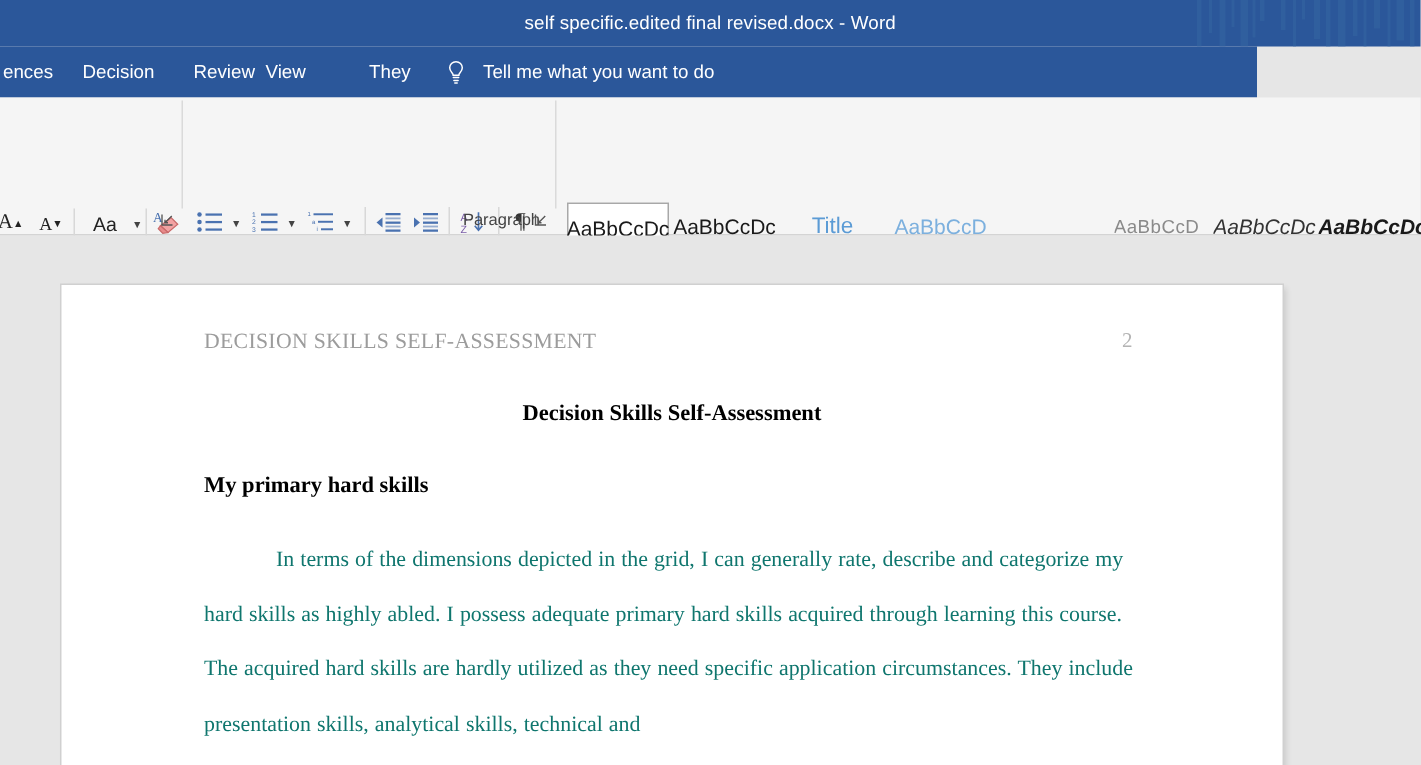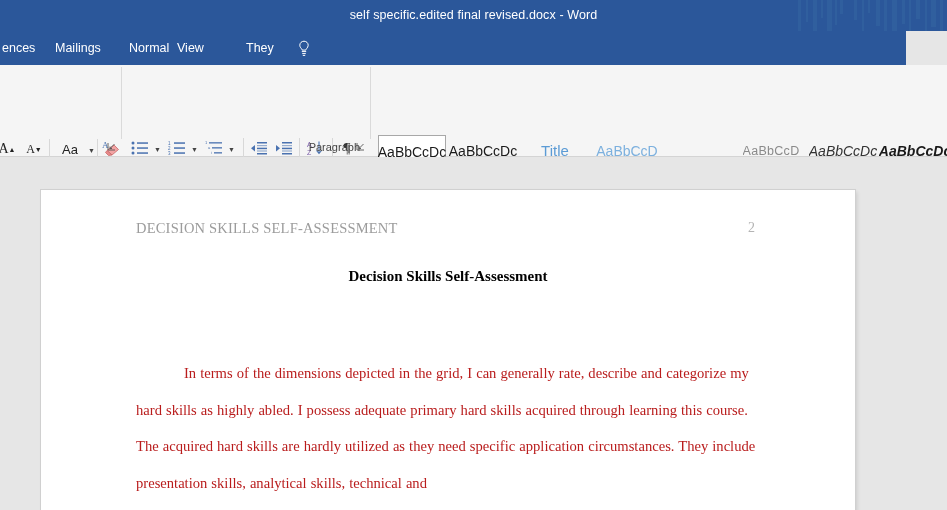--- a/index.html
+++ b/index.html
@@ -33,21 +33,21 @@
   }
   .title-decor span {
     position: absolute; top: 0; height: 31px;
     background: #31609f;
     opacity: .85;
   }
 
   
   .tabstrip {
     position: absolute; left: 0; top: 31px;
-    width: 906px; height: 34px;
+    width: 838px; height: 34px;
     background: #2b579a;
   }
   .tab {
     position: absolute; top: 0; height: 34px;
     line-height: 34px;
     color: #ffffff;
     font-size: 12.5px;
     white-space: nowrap;
     padding: 0 2px;
   }
@@ -178,21 +178,21 @@
     font-family: "Liberation Serif", serif;
     font-size: 15px; font-weight: bold;
     color: #000;
   }
   .doc-body {
     position: absolute; left: 95px; top: 165px;
     width: 625px;
     font-family: "Liberation Serif", serif;
     font-size: 14.6px;
     line-height: 36.5px;
-    color: #b91c1c;
+    color: #0f766e;
     text-indent: 48px;
     text-align: left;
     word-spacing: .4px;
   }
 </style>
 </head>
 <body>
 
 <div class="titlebar">
   <div class="title-decor">
@@ -214,30 +214,31 @@
     <span style="left:136px; width:4px; height:19px;"></span>
     <span style="left:145px; width:2px;"></span>
     <span style="left:151px; width:5px; height:27px;"></span>
     <span style="left:160px; width:3px;"></span>
   </div>
   <div class="titlebar-text">self specific.edited final revised.docx  -  Word</div>
 </div>
 
 <div class="tabstrip">
   <div class="tab" style="left:0px;">ences</div>
-  <div class="tab" style="left:53px;">Mailings</div>
-  <div class="tab" style="left:127px;">Normal</div>
+  <div class="tab" style="left:53px;">Decision</div>
+  <div class="tab" style="left:127px;">Review</div>
   <div class="tab" style="left:175px;">View</div>
   <div class="tab" style="left:244px;">They</div>
 
   <svg class="bulb" viewBox="0 0 14 17">
     <path d="M7 1.2c-2.4 0-4.2 1.8-4.2 4 0 1.5 .8 2.5 1.5 3.3 .5 .6 .8 1 .8 1.6h3.8c0-.6 .3-1 .8-1.6 .7-.8 1.5-1.8 1.5-3.3 0-2.2-1.8-4-4.2-4z" fill="none" stroke="#ffffff" stroke-width="1"></path>
     <path d="M5.2 11.6h3.6M5.6 13.6h2.8M6.2 15.4h1.6" stroke="#ffffff" stroke-width="1" stroke-linecap="round"></path>
   </svg>
 
+  <div class="tellme" style="left:322px;">Tell me what you want to do</div>
 </div>
 
 <div class="ribbon">
 
   <div>
 
     <div class="ibtn" style="left:-4px; top:73px; width:22px; height:22px;">
       <span style="font-family:'Liberation Serif',serif;font-size:14px;color:#222;">A</span>
         <span style="font-size:7px;color:#222;">▲</span>
     </div>
@@ -482,15 +483,16 @@
 
     <div class="group-label" style="left:380px; width:710px;">Styles</div>
   </div>
 </div>
 
 <div class="docarea">
   <div class="page">
     <div class="doc-header">DECISION SKILLS SELF-ASSESSMENT</div>
     <div class="doc-pagenum">2</div>
     <div class="doc-title">Decision Skills Self-Assessment</div>
+    <div class="doc-h2">My primary hard skills</div>
     <div class="doc-body">In terms of the dimensions depicted in the grid, I can generally rate, describe and categorize my hard skills as highly abled. I possess adequate primary hard skills acquired through learning this course. The acquired hard skills are hardly utilized as they need specific application circumstances. They include presentation skills, analytical skills, technical and</div>
   </div>
 </div>
 
 </body></html>

